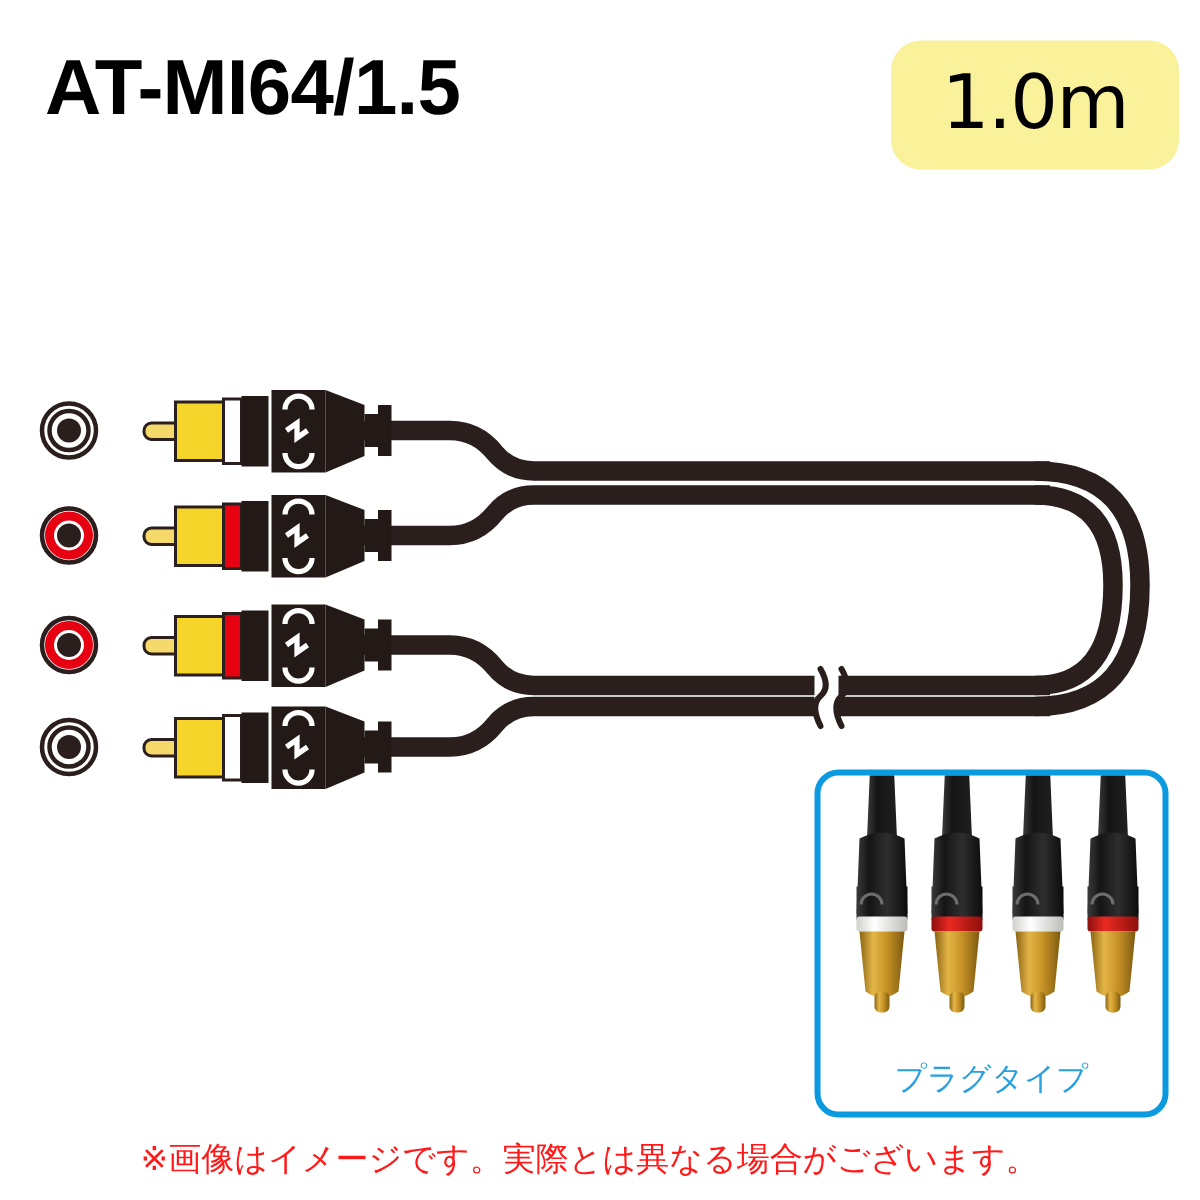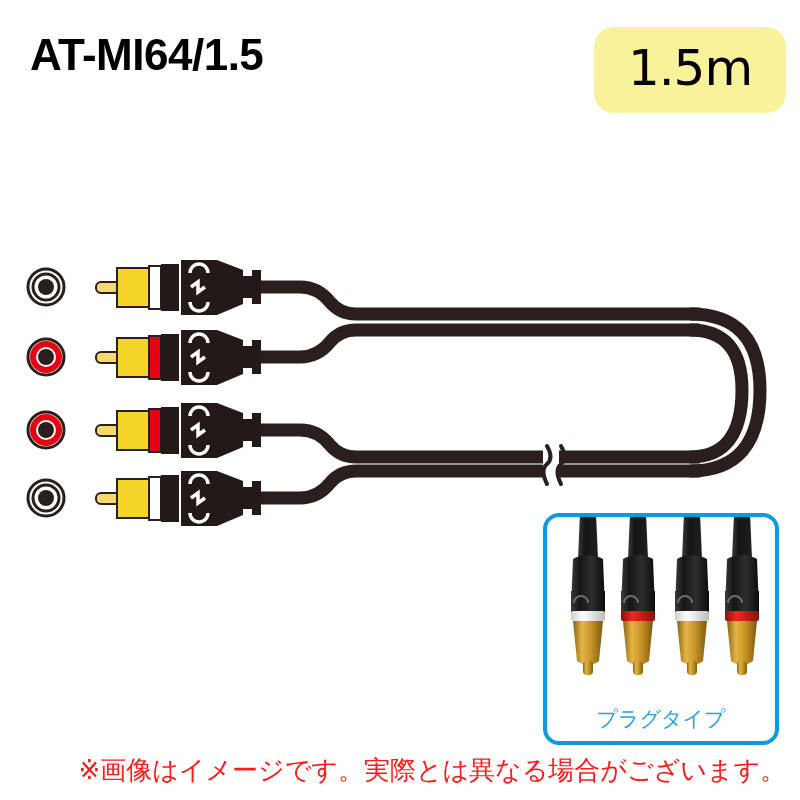--- a/index.html
+++ b/index.html
@@ -31,21 +31,21 @@
   #product-subtitle {
     font-size: 19px;
     letter-spacing: 1px;
     color: #1a1a1a;
     line-height: 1.2;
     white-space: nowrap;
     font-family: "DejaVu Sans", sans-serif;
   }
   #product-model {
     margin-top: 6px;
-    font-size: 44px;
+    font-size: 52px;
     font-weight: bold;
     letter-spacing: -0.5px;
     color: #000000;
     line-height: 1.05;
     white-space: nowrap;
     font-family: "Liberation Sans", sans-serif;
   }
 
   
   #length-badge {
@@ -109,39 +109,39 @@
     letter-spacing: 0px;
     margin-top: 28px;
   }
 
   
   #disclaimer {
     position: absolute;
     left: 0;
     right: 14px;
     bottom: 12px;
-    text-align: right;
-    font-size: 26px;
+    text-align: center;
+    font-size: 22px;
     color: #ff1a1a;
     font-family: "DejaVu Sans", sans-serif;
     letter-spacing: 0px;
     white-space: nowrap;
   }
 </style>
 </head>
 <body>
 
 <div id="page">
 
   <div id="header-block">
     <div id="product-model">AT-MI64/1.5</div>
   </div>
 
   <div id="length-badge" style="background: rgb(250, 241, 155);">
-    <span id="length-badge-label" style="color: rgb(0, 0, 0);">1.5m</span>
+    <span id="length-badge-label" style="color: rgb(0, 0, 0);">1.0m</span>
   </div>
 
   <div id="cable-diagram">
     <svg width="800" height="300" viewBox="0 0 800 300">
       <defs>
 
         <g id="barrel-grip">
           <rect x="0" y="0" width="30" height="52" fill="#231a17"></rect>
         </g>
       </defs>

